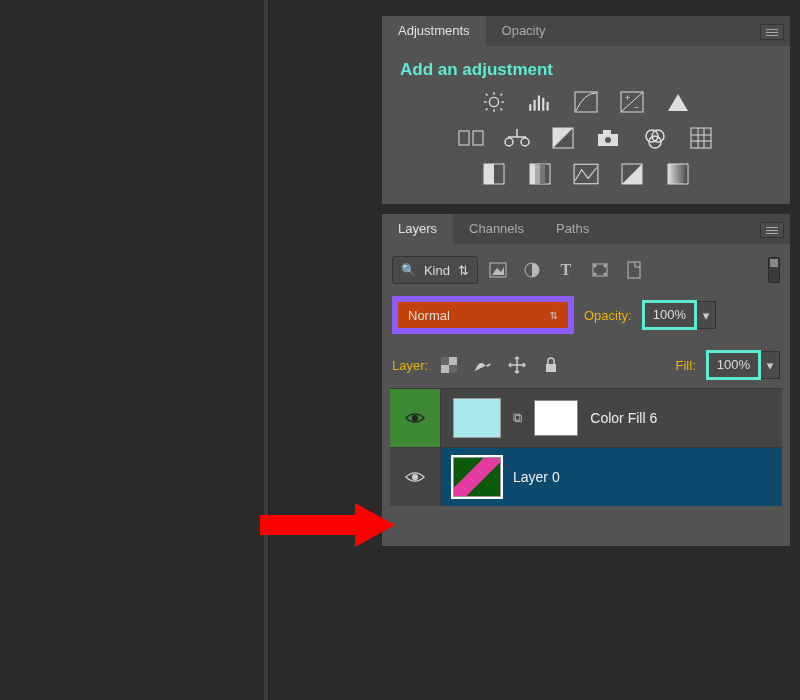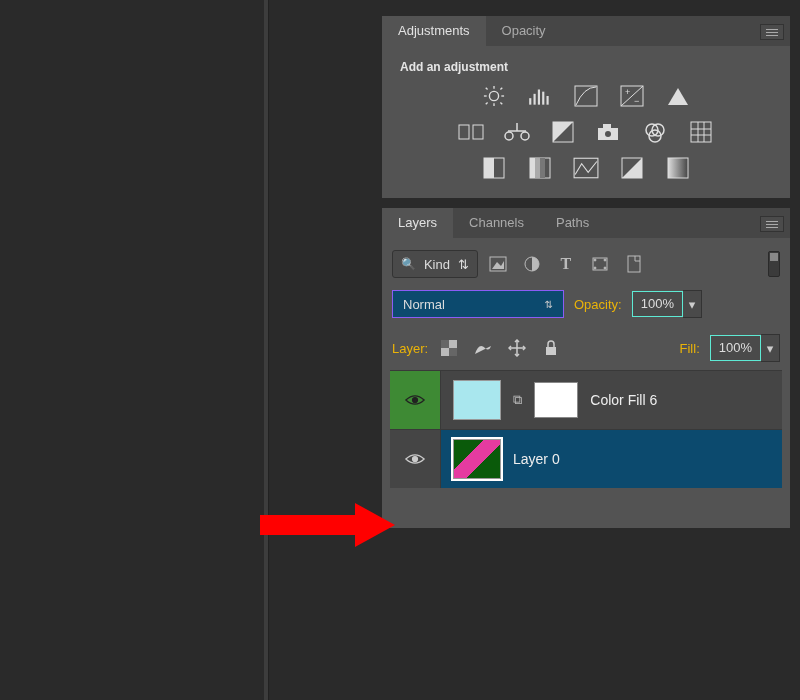--- a/index.html
+++ b/index.html
@@ -9,40 +9,40 @@
   
   .panel{background:#535353;}
   .tabs{display:flex;align-items:center;height:30px;background:#464646;position:relative}
   .tab{height:30px;line-height:30px;padding:0 16px;color:#aaa;cursor:default}
   .tab.active{background:#535353;color:#e2e2e2}
   .flymenu{position:absolute;right:6px;top:8px;width:22px;height:14px;background:#4b4b4b;border:1px solid #333;display:flex;flex-direction:column;justify-content:center;align-items:center;gap:2px}
   .flymenu div{width:12px;height:1px;background:#aaa}
   .flymenu::before{content:"";position:absolute;left:3px;top:5px;border-left:4px solid #aaa;border-top:3px solid transparent;border-bottom:3px solid transparent;display:none}
   
   .adj-body{padding:10px 14px 18px 14px}
-  .adj-title{color:#e5e5e5;font-weight:600;font-size:12px;margin:4px 0 10px 4px}
+  .adj-title{color:#5eead4;font-weight:600;font-size:17px;margin:4px 0 10px 4px}
   .adj-grid{display:flex;flex-direction:column;gap:12px;align-items:center}
   .adj-row{display:flex;gap:18px;justify-content:center}
   .ic{width:28px;height:24px;display:flex;align-items:center;justify-content:center;color:#ddd;cursor:pointer}
   .ic svg{width:26px;height:22px}
   
   .layers-body{padding:8px 8px 40px 8px}
   .filter-row{display:flex;align-items:center;gap:10px;padding:4px 2px}
   .kind-sel{display:flex;align-items:center;gap:8px;background:#4a4a4a;border:1px solid #333;border-radius:3px;height:26px;padding:0 8px;color:#ddd}
   .kind-sel .mag{font-size:12px}
   .filter-icons{display:flex;gap:14px;align-items:center;color:#bbb}
   .filter-icons .fi{width:20px;height:20px;display:flex;align-items:center;justify-content:center;cursor:pointer}
   .switch{width:10px;height:24px;background:#3b3b3b;border:1px solid #2a2a2a;border-radius:2px;margin-left:auto;position:relative}
   .switch::after{content:"";position:absolute;left:1px;top:1px;width:8px;height:8px;background:#888}
   .blend-row,.lock-row{display:flex;align-items:center;gap:10px;padding:8px 2px}
-  .dd{display:flex;align-items:center;justify-content:space-between;background:#0c4a6e;border:1px solid #8b5cf6;height:26px;padding:0 10px;color:#ddd;min-width:150px}
+  .dd{display:flex;align-items:center;justify-content:space-between;background:#c2410c;border:6px solid #8b5cf6;height:26px;padding:0 10px;color:#ddd;min-width:150px}
   .dd .chev{font-size:10px;color:#ccc}
   .lab{color:#eab308}
   .pct{display:flex;align-items:center}
-  .pct .val{background:#4a4a4a;border:1px solid #5eead4;height:24px;line-height:24px;padding:0 8px;color:#ddd}
+  .pct .val{background:#4a4a4a;border:3px solid #5eead4;height:24px;line-height:24px;padding:0 8px;color:#ddd}
   .pct .ar{width:18px;height:26px;background:#4a4a4a;border:1px solid #333;border-left:none;display:flex;align-items:center;justify-content:center}
   .lock-icons{display:flex;gap:12px;align-items:center;color:#ccc}
   .lock-icons .li{width:22px;height:20px;display:flex;align-items:center;justify-content:center}
   
   .layer-list{background:#454545}
   .layer{display:flex;align-items:center;height:58px;border-top:1px solid #393939}
   .eye-col{width:50px;height:58px;display:flex;align-items:center;justify-content:center;border-right:1px solid #393939;background:#454545}
   .eye-col.green{background:#3e8a34}
   .eye{width:20px;height:14px}
   .layer.sel{background:#0c4a6e}

